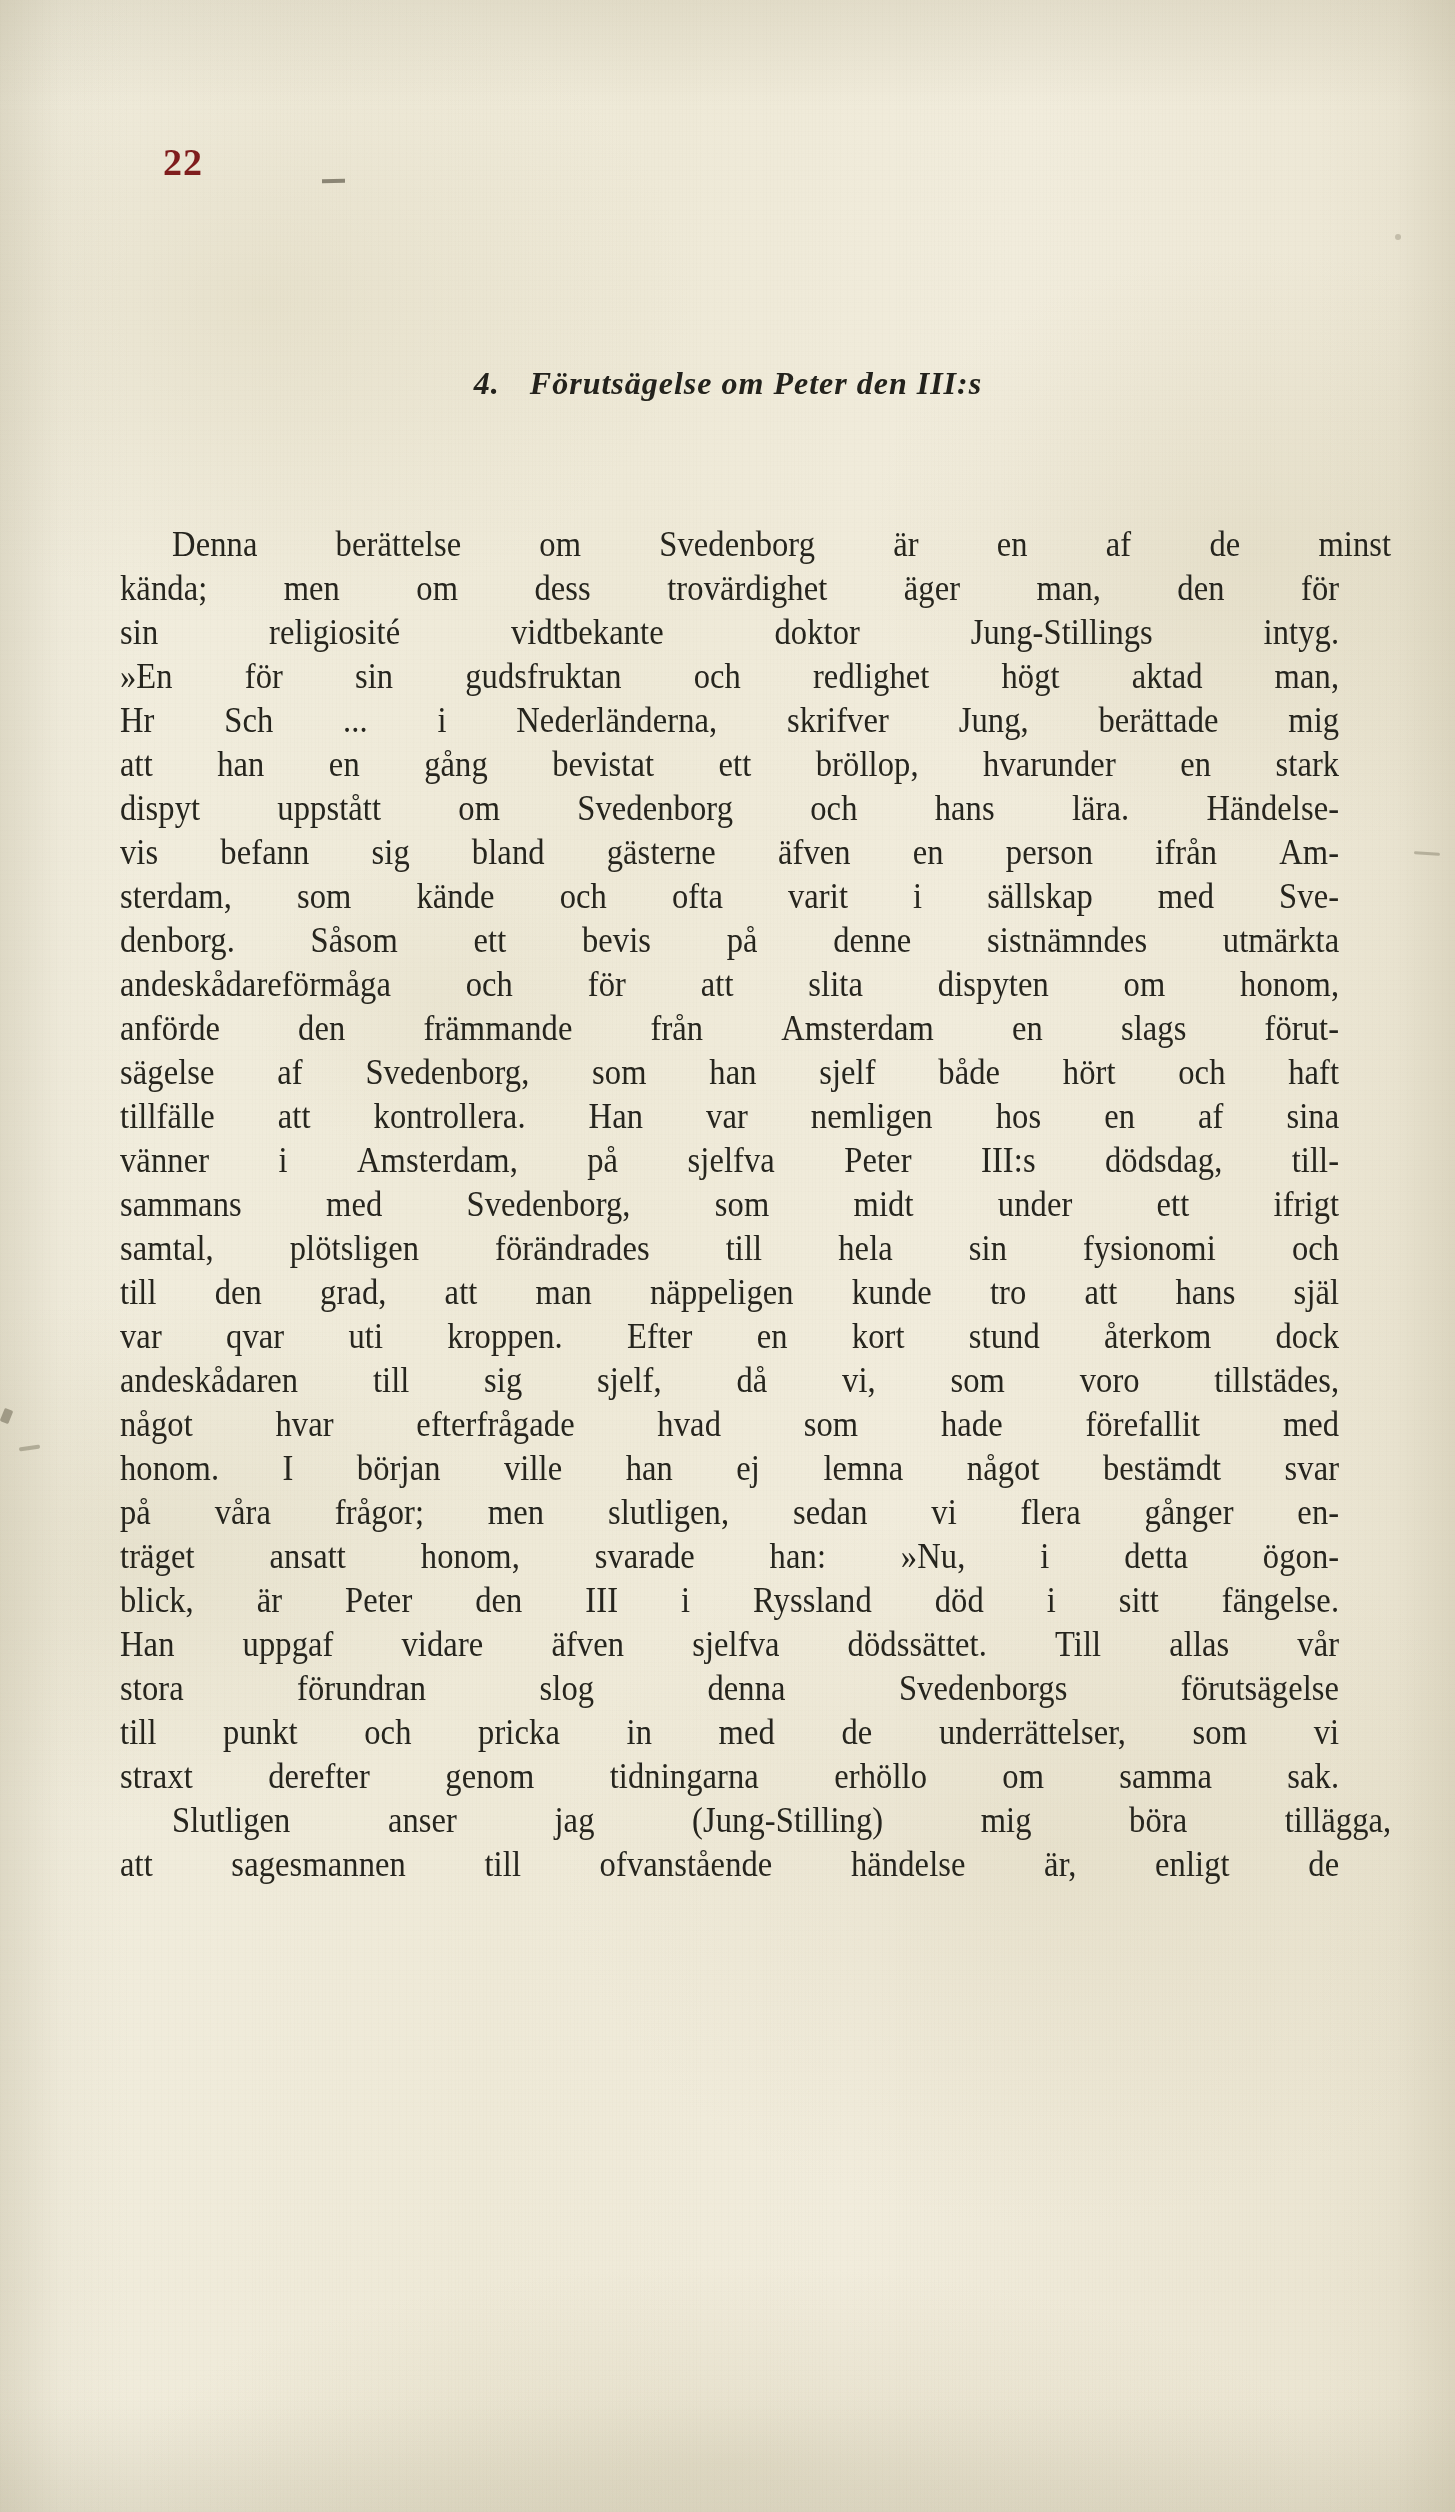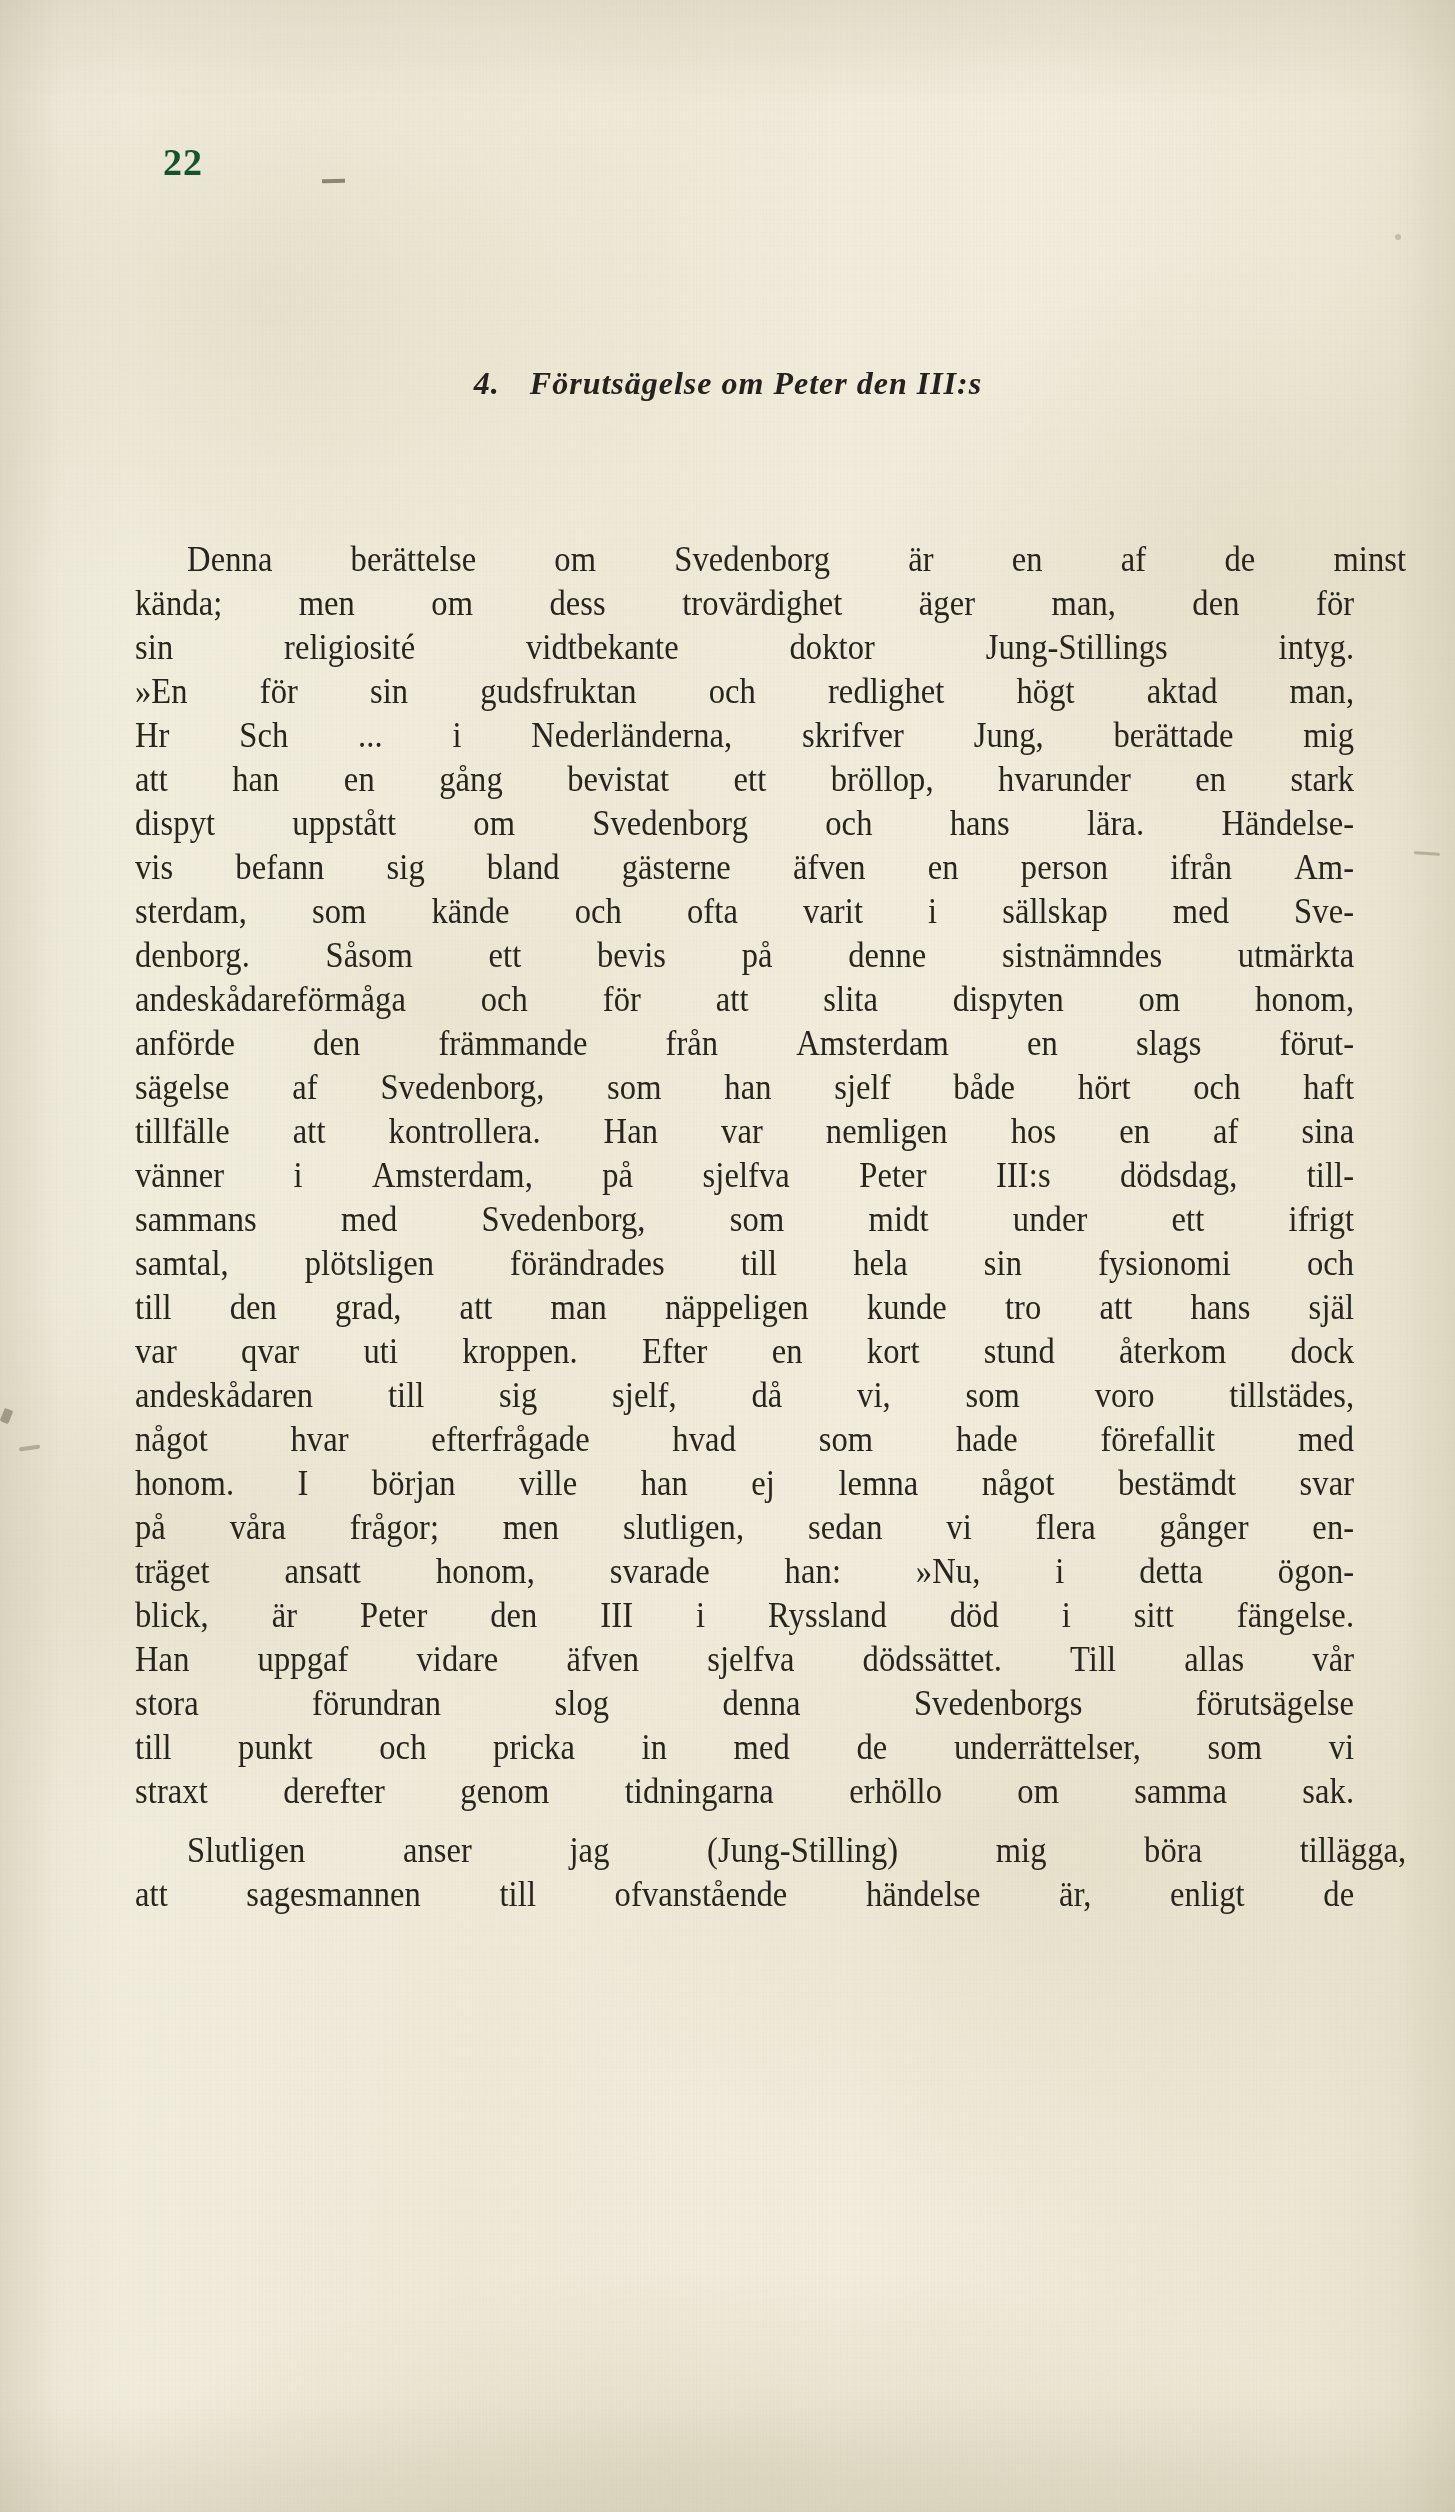--- a/index.html
+++ b/index.html
@@ -65,21 +65,21 @@
     height: 2512px;
   }
 
   .folio {
     position: absolute;
     left: 163px;
     top: 140px;
     font-family: "Liberation Serif", "DejaVu Serif", serif;
     font-size: 38px;
     font-weight: 700;
-    color: #14532d;
+    color: #7f1d1d;
     letter-spacing: 0.9px;
   }
   .folio-dash {
     position: absolute;
     left: 322px;
     top: 179px;
     width: 23px;
     height: 4.4px;
     background: #6b6655;
     opacity: 0.75;
@@ -116,21 +116,21 @@
   .heading .num { margin-right: 30px; }
   .heading-line2 { display: block; }
 
   
   .body {
     position: absolute;
     left: 120px;
     top: 523px;
     width: 1220px;
   }
-  .para { margin: 15px; }
+  .para { margin: 0; }
   .line {
     display: flex;
     height: 44px;
     align-items: baseline;
     color: #26251e;
     font-family: "Liberation Serif", "DejaVu Serif", serif;
     font-size: 35px;
     line-height: 44px;
     white-space: pre;
     transform: scaleX(0.93);

